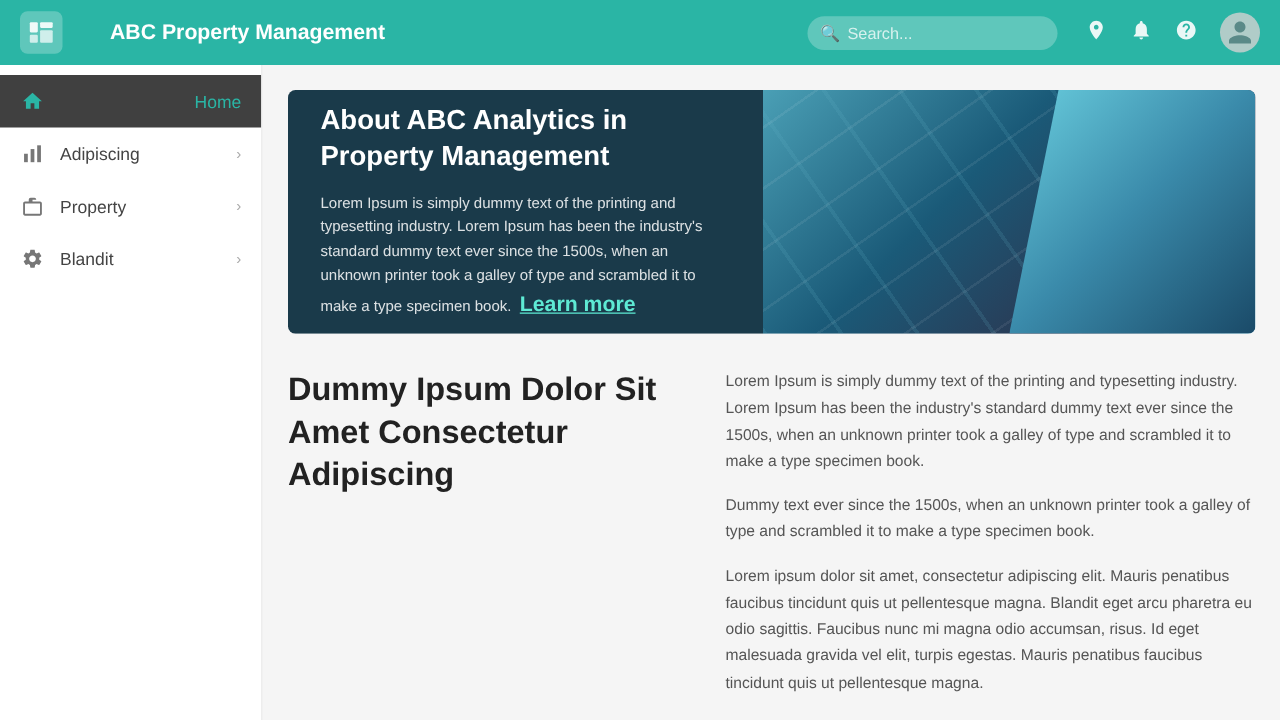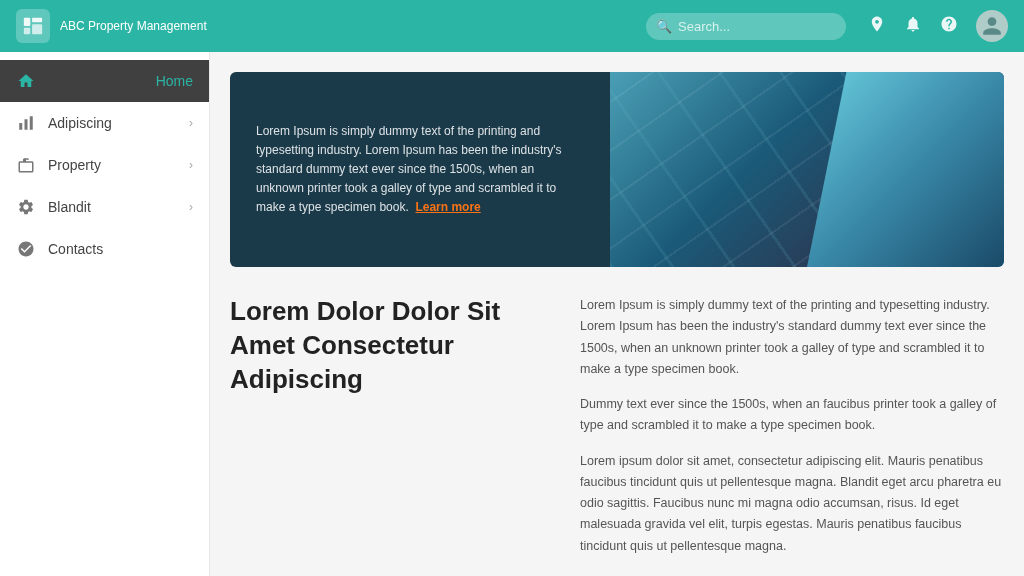--- a/index.html
+++ b/index.html
@@ -22,23 +22,24 @@
     }
     .topnav-logo-icon {
       width: 34px; height: 34px;
       background: rgba(255,255,255,0.25);
       border-radius: 6px;
       display: flex; align-items: center; justify-content: center;
     }
     .topnav-logo-icon svg { width: 22px; height: 22px; }
     .topnav-title {
       color: #fff;
-      font-size: 12px;
-      font-weight: 400;
+      font-size: 17px;
+      font-weight: 700;
       white-space: nowrap;
+      margin-left: 28px;
     }
     .topnav-spacer { flex: 1; }
     .topnav-search {
       background: rgba(255,255,255,0.25);
       border: none;
       border-radius: 20px;
       padding: 6px 14px 6px 32px;
       color: #701a75;
       font-size: 13px;
       width: 200px;
@@ -148,22 +149,22 @@
       font-weight: 700;
       margin-bottom: 14px;
       line-height: 1.3;
     }
     .hero-body {
       font-size: 12px;
       color: rgba(255,255,255,0.85);
       line-height: 1.6;
     }
     .hero-link {
-      color: #f97316;
-      font-size: 12px;
+      color: #5eead4;
+      font-size: 17px;
       font-weight: 600;
       text-decoration: underline;
       cursor: pointer;
     }
     .hero-image {
       flex: 1;
       background: linear-gradient(135deg, #4a9fb5 0%, #1a5a78 40%, #2a3a55 70%, #6ab0c8 100%);
       position: relative;
       overflow: hidden;
     }
@@ -302,47 +303,40 @@
     <div class="sidebar-item">
       <span class="sidebar-item-icon">
         <svg viewBox="0 0 24 24" fill="#777">
             <path d="M19.14 12.94c.04-.3.06-.61.06-.94 0-.32-.02-.64-.07-.94l2.03-1.58c.18-.14.23-.41.12-.61l-1.92-3.32c-.12-.22-.37-.29-.59-.22l-2.39.96c-.5-.38-1.03-.7-1.62-.94l-.36-2.54c-.04-.24-.24-.41-.48-.41h-3.84c-.24 0-.43.17-.47.41l-.36 2.54c-.59.24-1.13.57-1.62.94l-2.39-.96c-.22-.08-.47 0-.59.22L2.74 8.87c-.12.21-.08.47.12.61l2.03 1.58c-.05.3-.07.62-.07.94s.02.64.07.94l-2.03 1.58c-.18.14-.23.41-.12.61l1.92 3.32c.12.22.37.29.59.22l2.39-.96c.5.38 1.03.7 1.62.94l.36 2.54c.05.24.24.41.48.41h3.84c.24 0 .44-.17.47-.41l.36-2.54c.59-.24 1.13-.56 1.62-.94l2.39.96c.22.08.47 0 .59-.22l1.92-3.32c.12-.22.07-.47-.12-.61l-2.01-1.58zM12 15.6c-1.98 0-3.6-1.62-3.6-3.6s1.62-3.6 3.6-3.6 3.6 1.62 3.6 3.6-1.62 3.6-3.6 3.6z"></path>
           </svg>
       </span>
       <span class="sidebar-item-label">Blandit</span>
       <span class="sidebar-item-chevron">›</span>
     </div>
 
-    <div class="sidebar-item">
-      <span class="sidebar-item-icon">
-        <svg viewBox="0 0 24 24" fill="#777">
-            <path d="M12 2C6.48 2 2 6.48 2 12s4.48 10 10 10 10-4.48 10-10S17.52 2 12 2zm-2 15l-5-5 1.41-1.41L10 14.17l7.59-7.59L19 8l-9 9z"></path>
-          </svg>
-      </span>
-      <span class="sidebar-item-label">Contacts</span>
-    </div>
   </aside>
 
   <main class="main">
 
     <div class="hero">
       <div class="hero-text">
+        <div class="hero-title">About ABC Analytics in Property Management</div>
         <div class="hero-body">
           <span>Lorem Ipsum is simply dummy text of the printing and typesetting industry. Lorem Ipsum has been the industry's standard dummy text ever since the 1500s, when an unknown printer took a galley of type and scrambled it to make a type specimen book.</span>
           &nbsp;<span class="hero-link">Learn more</span>
         </div>
       </div>
       <div class="hero-image"></div>
     </div>
 
     <div class="content-section">
       <div class="content-left">
-        <h2 class="content-heading">Lorem Dolor Dolor Sit Amet Consectetur Adipiscing</h2>
+        <h2 class="content-heading">Dummy Ipsum Dolor Sit Amet Consectetur Adipiscing</h2>
       </div>
       <div class="content-right">
         <p>Lorem Ipsum is simply dummy text of the printing and typesetting industry. Lorem Ipsum has been the industry's standard dummy text ever since the 1500s, when an unknown printer took a galley of type and scrambled it to make a type specimen book.</p>
-        <p>Dummy text ever since the 1500s, when an faucibus printer took a galley of type and scrambled it to make a type specimen book.</p>
+        <p>Dummy text ever since the 1500s, when an unknown printer took a galley of type and scrambled it to make a type specimen book.</p>
         <p>Lorem ipsum dolor sit amet, consectetur adipiscing elit. Mauris penatibus faucibus tincidunt quis ut pellentesque magna. Blandit eget arcu pharetra eu odio sagittis. Faucibus nunc mi magna odio accumsan, risus. Id eget malesuada gravida vel elit, turpis egestas.  Mauris penatibus faucibus tincidunt quis ut pellentesque magna.</p>
       </div>
     </div>
   </main>
 
 </div>
 
 </body></html>

